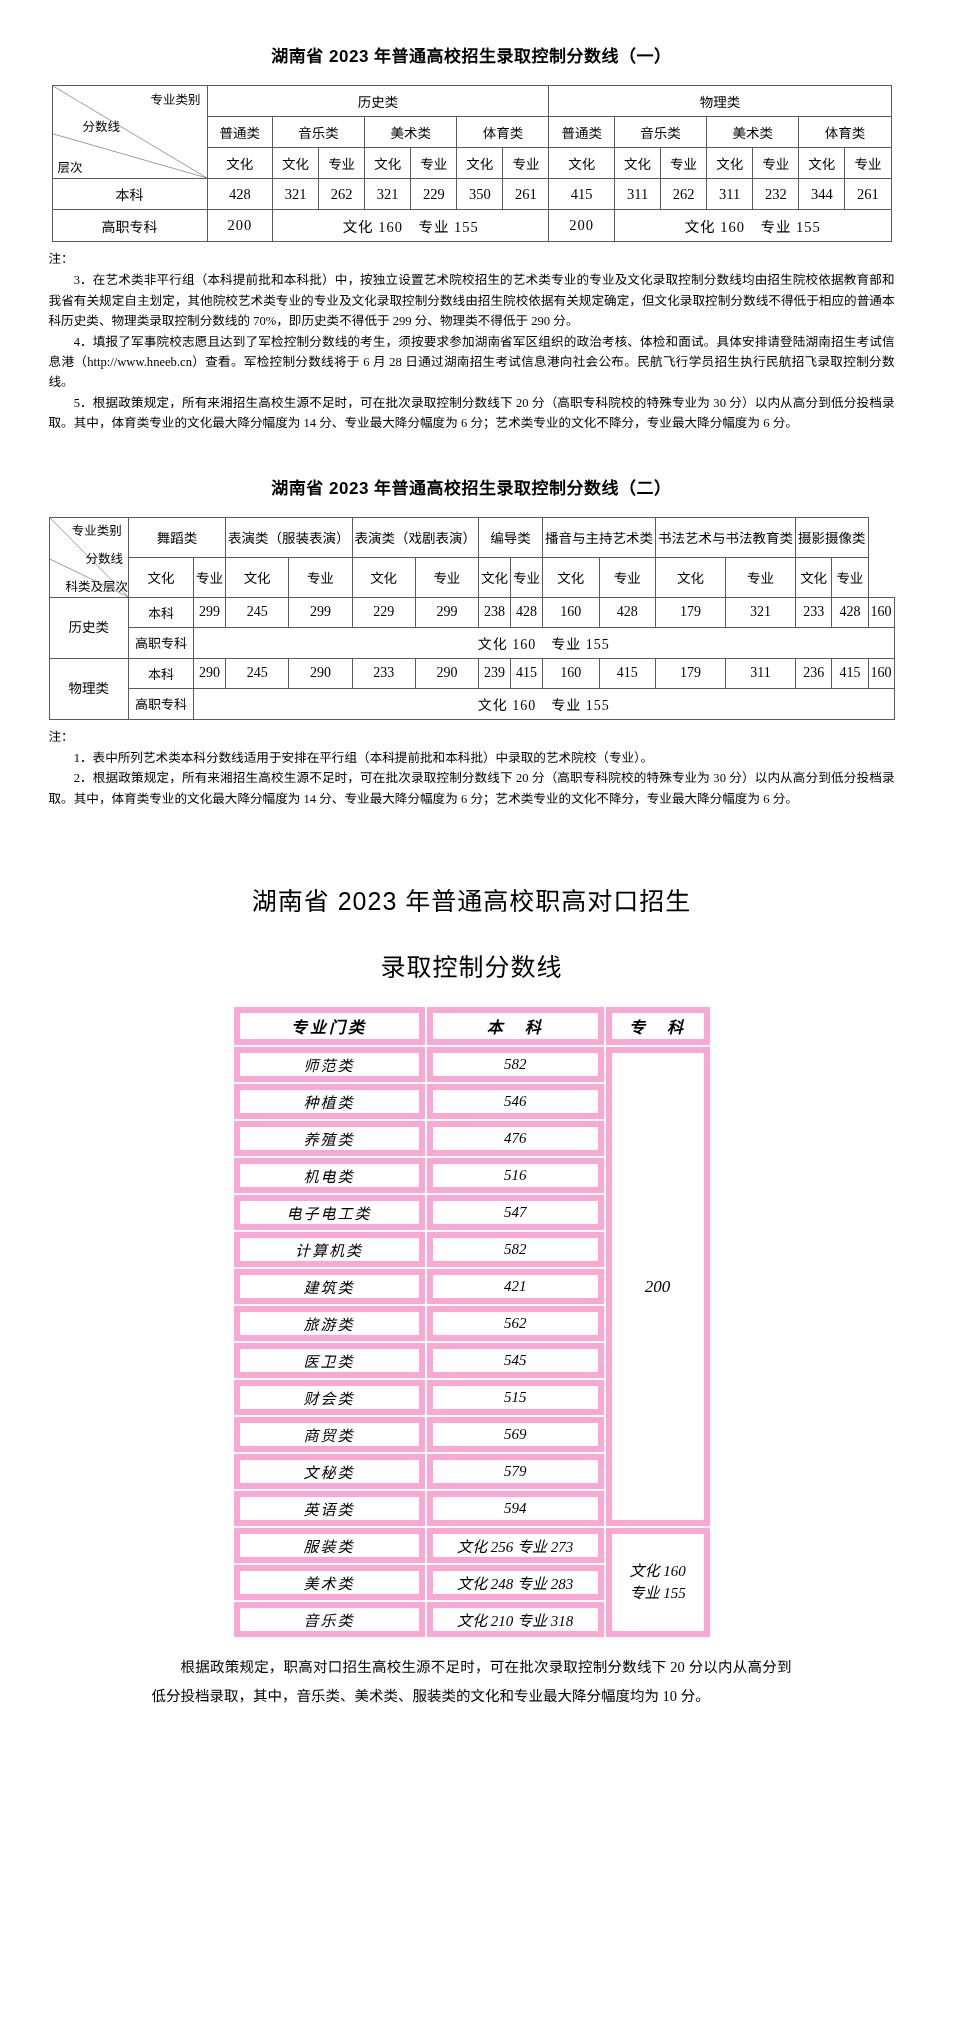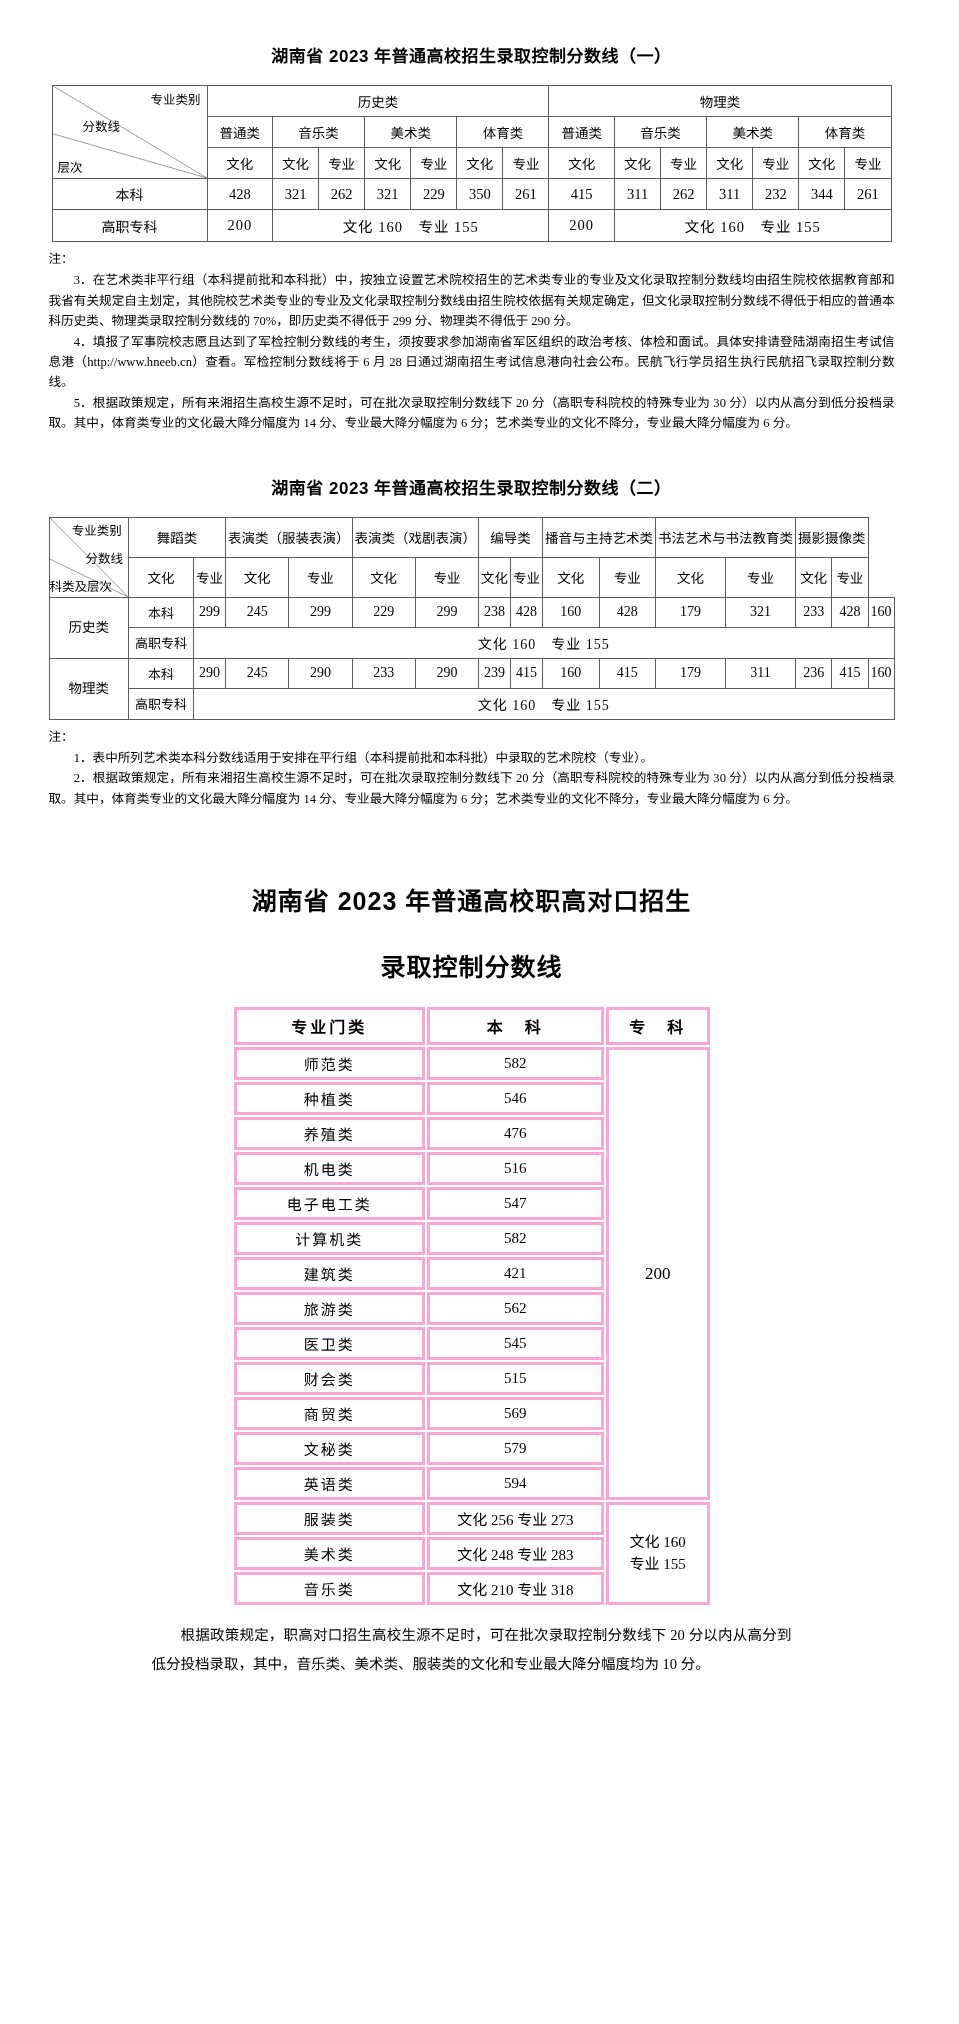--- a/index.html
+++ b/index.html
@@ -22,21 +22,21 @@
     font-family: "Liberation Sans", "DejaVu Sans", sans-serif;
     font-weight: bold;
     font-size: 17px;
     letter-spacing: 0.5px;
     margin: 42px 0 18px 0;
   }
   .doc-title.second { margin-top: 40px; }
   .big-title {
     text-align: center;
     font-family: "Liberation Sans", "DejaVu Sans", sans-serif;
-    font-weight: bold;
+    font-weight: normal;
     font-size: 25px;
     letter-spacing: 1px;
     margin: 0;
   }
   .big-title.t1 { margin-top: 72px; }
   .big-title.t2 { margin-top: 30px; margin-bottom: 22px; }
 
   
   table.grid {
     border-collapse: collapse;
@@ -68,21 +68,21 @@
 
   
   .corner-box { position: relative; width: 100%; height: 100%; overflow: hidden; }
   .corner-box svg { position: absolute; inset: 0; width: 100%; height: 100%; }
   .corner-box .lbl { position: absolute; font-size: 12.5px; white-space: nowrap; }
   .c3-a { top: 3px;  right: 6px; }
   .c3-b { top: 30px; left: 30px; }
   .c3-c { bottom: 2px; left: 5px; }
   .c2-a { top: 2px;  right: 6px; }
   .c2-b { top: 30px; left: 36px; }
-  .c2-c { bottom: 2px; left: 0; }
+  .c2-c { bottom: 2px; left: 16px; }
 
   
   .notes {
     width: 846px;
     margin: 7px auto 0 auto;
     font-size: 12.6px;
     line-height: 1.62;
     text-align: justify;
   }
   .notes .note-head { margin: 0 0 1px 0; }
@@ -97,25 +97,26 @@
   #table2 td.val { font-size: 14px; }
   #table2 td.merged { font-size: 14px; letter-spacing: 1px; }
 
   
   #table3 {
     width: 480px;
     margin: 0 auto;
     font-size: 15px;
   }
   #table3 th, #table3 td {
-    border: 3px solid #f9a8d4;
+    border: 6px solid #f9a8d4;
     height: 33px;
     text-align: center;
     vertical-align: middle;
     font-weight: normal;
+    font-style: italic;
   }
   #table3 th {
     font-weight: bold;
     font-size: 16px;
     letter-spacing: 3px;
     height: 38px;
   }
   #table3 td.cat { width: 195px; letter-spacing: 2px; }
   #table3 td.score { width: 180px; }
   #table3 td.zk { width: 105px; font-size: 17px; }

